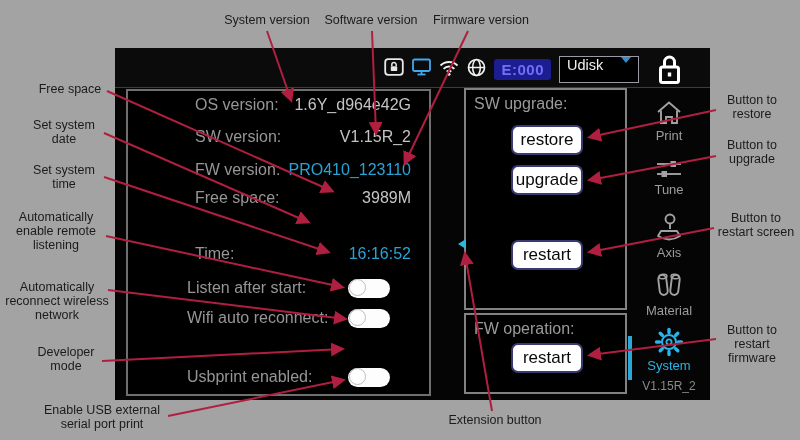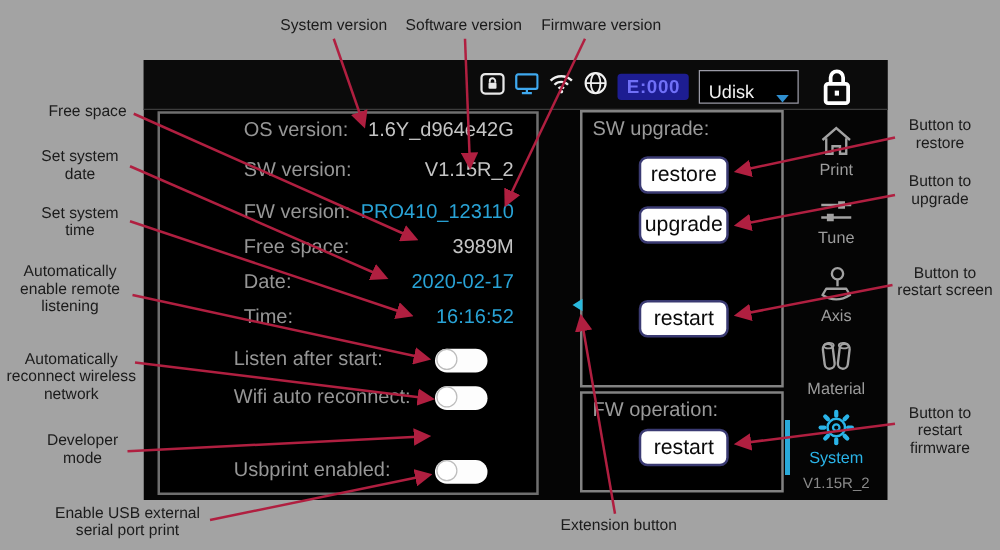--- a/index.html
+++ b/index.html
@@ -12,21 +12,21 @@
   
   .arrows{position:absolute;left:0;top:0;z-index:60;pointer-events:none;}
 
   
   .screen{position:absolute;left:115px;top:48px;width:595px;height:352px;background:#050505;z-index:10;}
   .header{position:absolute;left:0;top:0;width:595px;height:40px;background:#0b0b0b;border-bottom:1px solid #3c3c3c;box-sizing:border-box;}
   .logo{position:absolute;left:16px;top:9px;font-size:20px;font-weight:800;letter-spacing:1px;color:#2b9be0;}
   .status{position:absolute;right:28px;top:5px;height:32px;display:flex;align-items:center;gap:8px;}
   .ebadge{background:#1d1d92;color:#7070f8;font-size:15px;font-weight:700;padding:2px 7px;border-radius:3px;letter-spacing:0.5px;}
   .udisk{width:64px;height:25px;border:1px solid #9a9aa6;background:#000;color:#f2f2f2;font-size:14.5px;
-         display:flex;align-items:flex-end;justify-content:space-between;padding:0 7px;box-sizing:content-box;}
+         display:flex;align-items:flex-start;justify-content:space-between;padding:0 7px;box-sizing:content-box;}
   .dd-tri{width:0;height:0;border-left:5px solid transparent;border-right:5px solid transparent;border-top:6px solid #2f8fd0;}
   .biglock{margin-left:10px;display:flex;align-items:center;}
 
   
   .lpanel{position:absolute;left:11px;top:41px;width:305px;height:307px;border:2px solid #6f6f6f;box-sizing:border-box;background:#000;}
   .row{position:absolute;display:flex;justify-content:space-between;align-items:center;height:24px;font-size:16px;}
   .row .lbl{color:#969696;white-space:nowrap;}
   .row .val{color:#c4c4c4;white-space:nowrap;}
   .row.cyan .val{color:#29a3d6;}
   .row-val{left:80px;width:216px;}
@@ -136,24 +136,20 @@
       <span class="lbl">SW version:</span>
       <span class="val">V1.15R_2</span>
     </div>
     <div class="row row-val cyan r2">
       <span class="lbl">FW version:</span>
       <span class="val">PRO410_123110</span>
     </div>
     <div class="row row-val r3">
       <span class="lbl">Free space:</span>
       <span class="val">3989M</span>
-    </div>
-    <div class="row row-val cyan r4">
-      <span class="lbl">Date:</span>
-      <span class="val">2020-02-17</span>
     </div>
     <div class="row row-val cyan r5">
       <span class="lbl">Time:</span>
       <span class="val">16:16:52</span>
     </div>
 
     <div class="row row-tog r6">
       <span class="lbl">Listen after start:</span>
       <span class="toggle">
           <span class="knob"></span>

